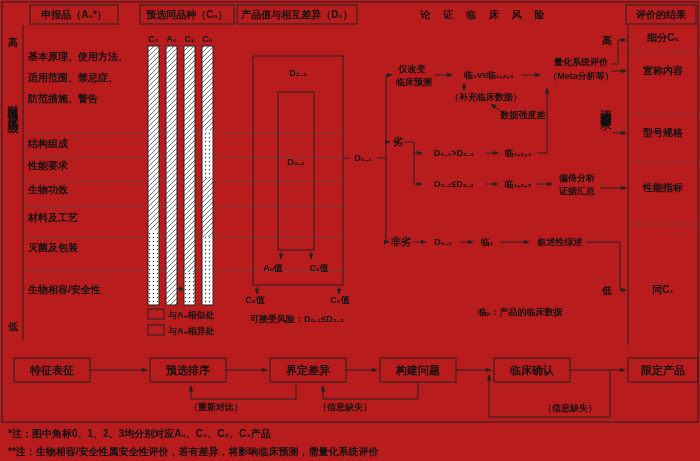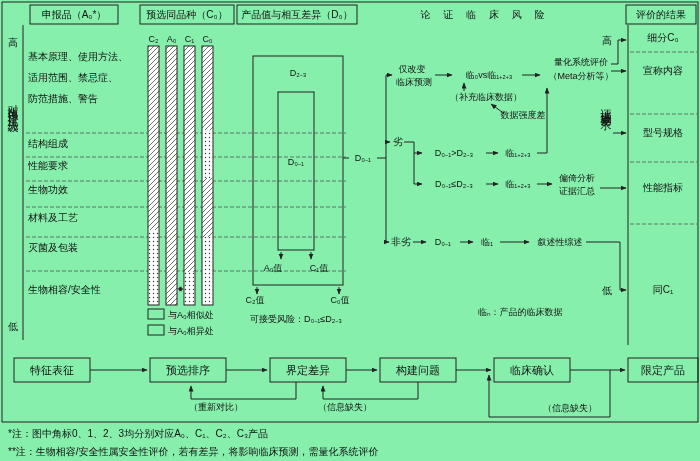--- a/index.html
+++ b/index.html
@@ -1,17 +1,17 @@
 <!DOCTYPE html>
 <html><head>
 <meta charset="utf-8">
 <style>
   html,body{margin:0;padding:0;background:#e8e8e8;}
-  .page{position:relative;width:700px;height:461px;background:#86efac;overflow:hidden;
-        font-family:"Liberation Sans",sans-serif;}
+  .page{position:relative;width:700px;height:461px;background:#b91c1c;overflow:hidden;
+        font-family:"Liberation Sans",sans-serif;font-weight:bold;}
   svg text{fill:#111;font-family:"Liberation Sans",sans-serif;}
   .f9{font-size:9px;}
   .f10{font-size:10px;}
   .f11{font-size:11px;}
   .mid{text-anchor:middle;}
   .sp{letter-spacing:5px;}
   .vert{writing-mode:vertical-rl;text-orientation:upright;letter-spacing:3px;}
   .ln{stroke:#222;fill:none;stroke-width:1;}
   .dash{stroke:#555;stroke-width:0.8;stroke-dasharray:4 2;fill:none;}
   .box{fill:none;stroke:#222;stroke-width:1;}

